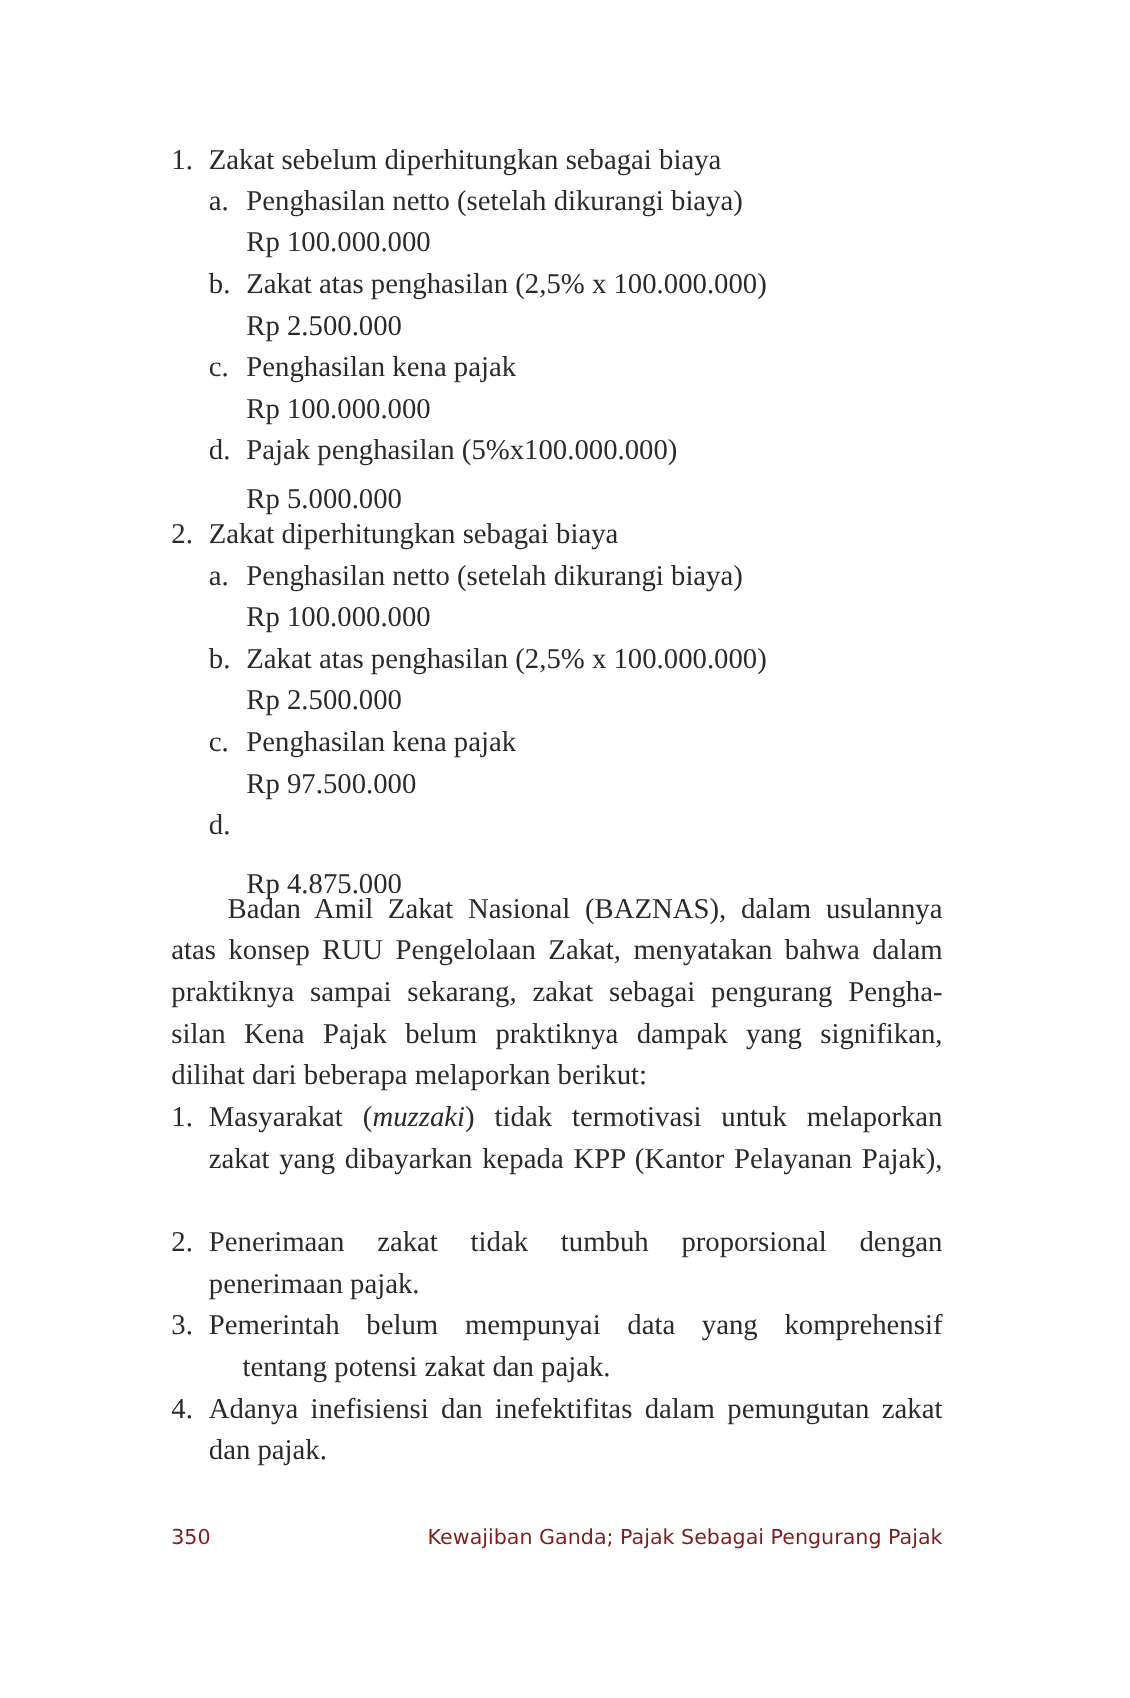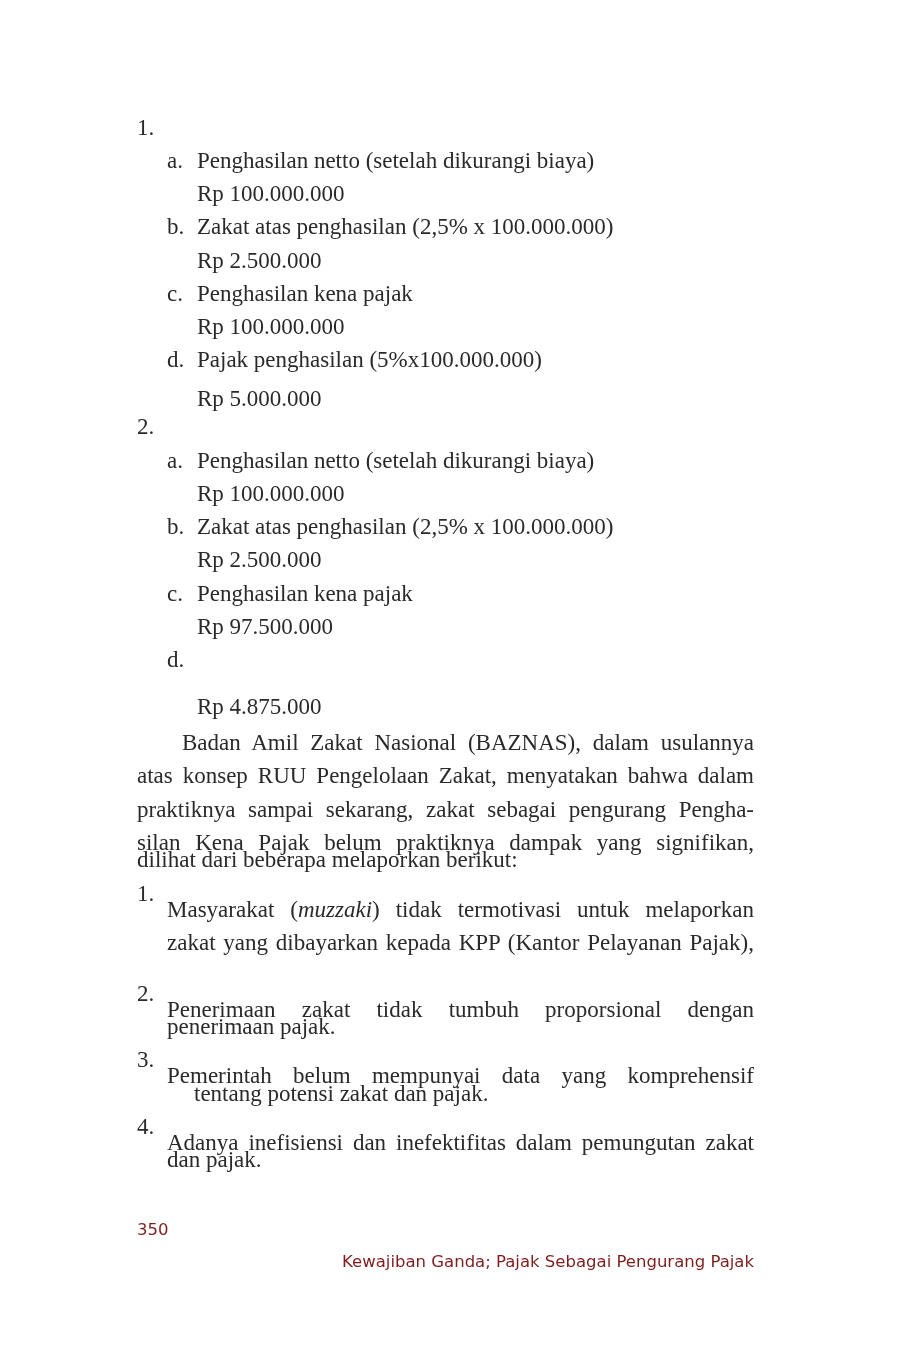--- a/index.html
+++ b/index.html
@@ -4,48 +4,50 @@
 <style>
   html, body { margin: 0; padding: 0; background: #ffffff; }
   body { width: 904px; height: 1358px; position: relative; overflow: hidden; }
   .page {
     position: absolute; left: 0; top: 0; width: 904px; height: 1358px;
     font-family: "Liberation Serif", "DejaVu Serif", serif;
     color: #2a2a2a;
     font-size: 23px;
   }
   .line { position: absolute; white-space: nowrap; line-height: 30px; }
-  .justify { position: absolute; left: 0; width: 100%; text-align: justify; text-align-last: justify; white-space: normal; margin-top: 16px; }
+  .justify { position: absolute; left: 0; width: 100%; text-align: justify; text-align-last: justify; white-space: normal; }
   .footer { position: absolute; top: 1220px; font-family: "DejaVu Sans", "Liberation Sans", sans-serif; font-size: 16.5px; color: #7f1d1d; }
   em { font-style: italic; }
 </style>
 </head>
 <body>
 
 <div class="page">
 
   <div class="line" style="left:137px; top:113px;">1.</div>
+  <div class="line" style="left:167px; top:113px;">Zakat sebelum diperhitungkan sebagai biaya</div>
 
   <div class="line" style="left:167px; top:146px;">a.</div>
   <div class="line" style="left:197px; top:146px;">Penghasilan netto (setelah dikurangi biaya)</div>
   <div class="line" style="left:197px; top:179px;">Rp 100.000.000</div>
 
   <div class="line" style="left:167px; top:212px;">b.</div>
   <div class="line" style="left:197px; top:212px;">Zakat atas penghasilan (2,5% x 100.000.000)</div>
   <div class="line" style="left:197px; top:246px;">Rp 2.500.000</div>
 
   <div class="line" style="left:167px; top:279px;">c.</div>
   <div class="line" style="left:197px; top:279px;">Penghasilan kena pajak</div>
   <div class="line" style="left:197px; top:312px;">Rp 100.000.000</div>
 
   <div class="line" style="left:167px; top:345px;">d.</div>
   <div class="line" style="left:197px; top:345px;text-align:right;">Pajak penghasilan (5%x100.000.000)</div>
   <div class="line" style="left:197px; top:384px;">Rp 5.000.000</div>
 
   <div class="line" style="left:137px; top:412px;">2.</div>
+  <div class="line" style="left:167px; top:412px;">Zakat diperhitungkan sebagai biaya</div>
 
   <div class="line" style="left:167px; top:446px;">a.</div>
   <div class="line" style="left:197px; top:446px;">Penghasilan netto (setelah dikurangi biaya)</div>
   <div class="line" style="left:197px; top:479px;">Rp 100.000.000</div>
 
   <div class="line" style="left:167px; top:512px;">b.</div>
   <div class="line" style="left:197px; top:512px;">Zakat atas penghasilan (2,5% x 100.000.000)</div>
   <div class="line" style="left:197px; top:545px;">Rp 2.500.000</div>
 
   <div class="line" style="left:167px; top:579px;">c.</div>
@@ -89,15 +91,15 @@
   </div>
   <div class="line" style="left:167px; top:1079px;margin-left:27px;">tentang potensi zakat dan pajak.</div>
 
   <div class="line" style="left:137px; top:1112px;">4.</div>
   <div class="line" style="left:167px; top:1112px; width:587px;">
     <span class="justify">Adanya inefisiensi dan inefektifitas dalam pemungutan zakat</span>
   </div>
   <div class="line" style="left:167px; top:1145px;">dan pajak.</div>
 
   <div class="footer" style="left:137px;">350</div>
-  <div class="footer" style="right:150px;margin-top:32px;">Kewajiban Ganda; Pajak Sebagai Pengurang Pajak</div>
+  <div class="footer" style="right:150px;">Kewajiban Ganda; Pajak Sebagai Pengurang Pajak</div>
 
 </div>
 
 </body></html>

